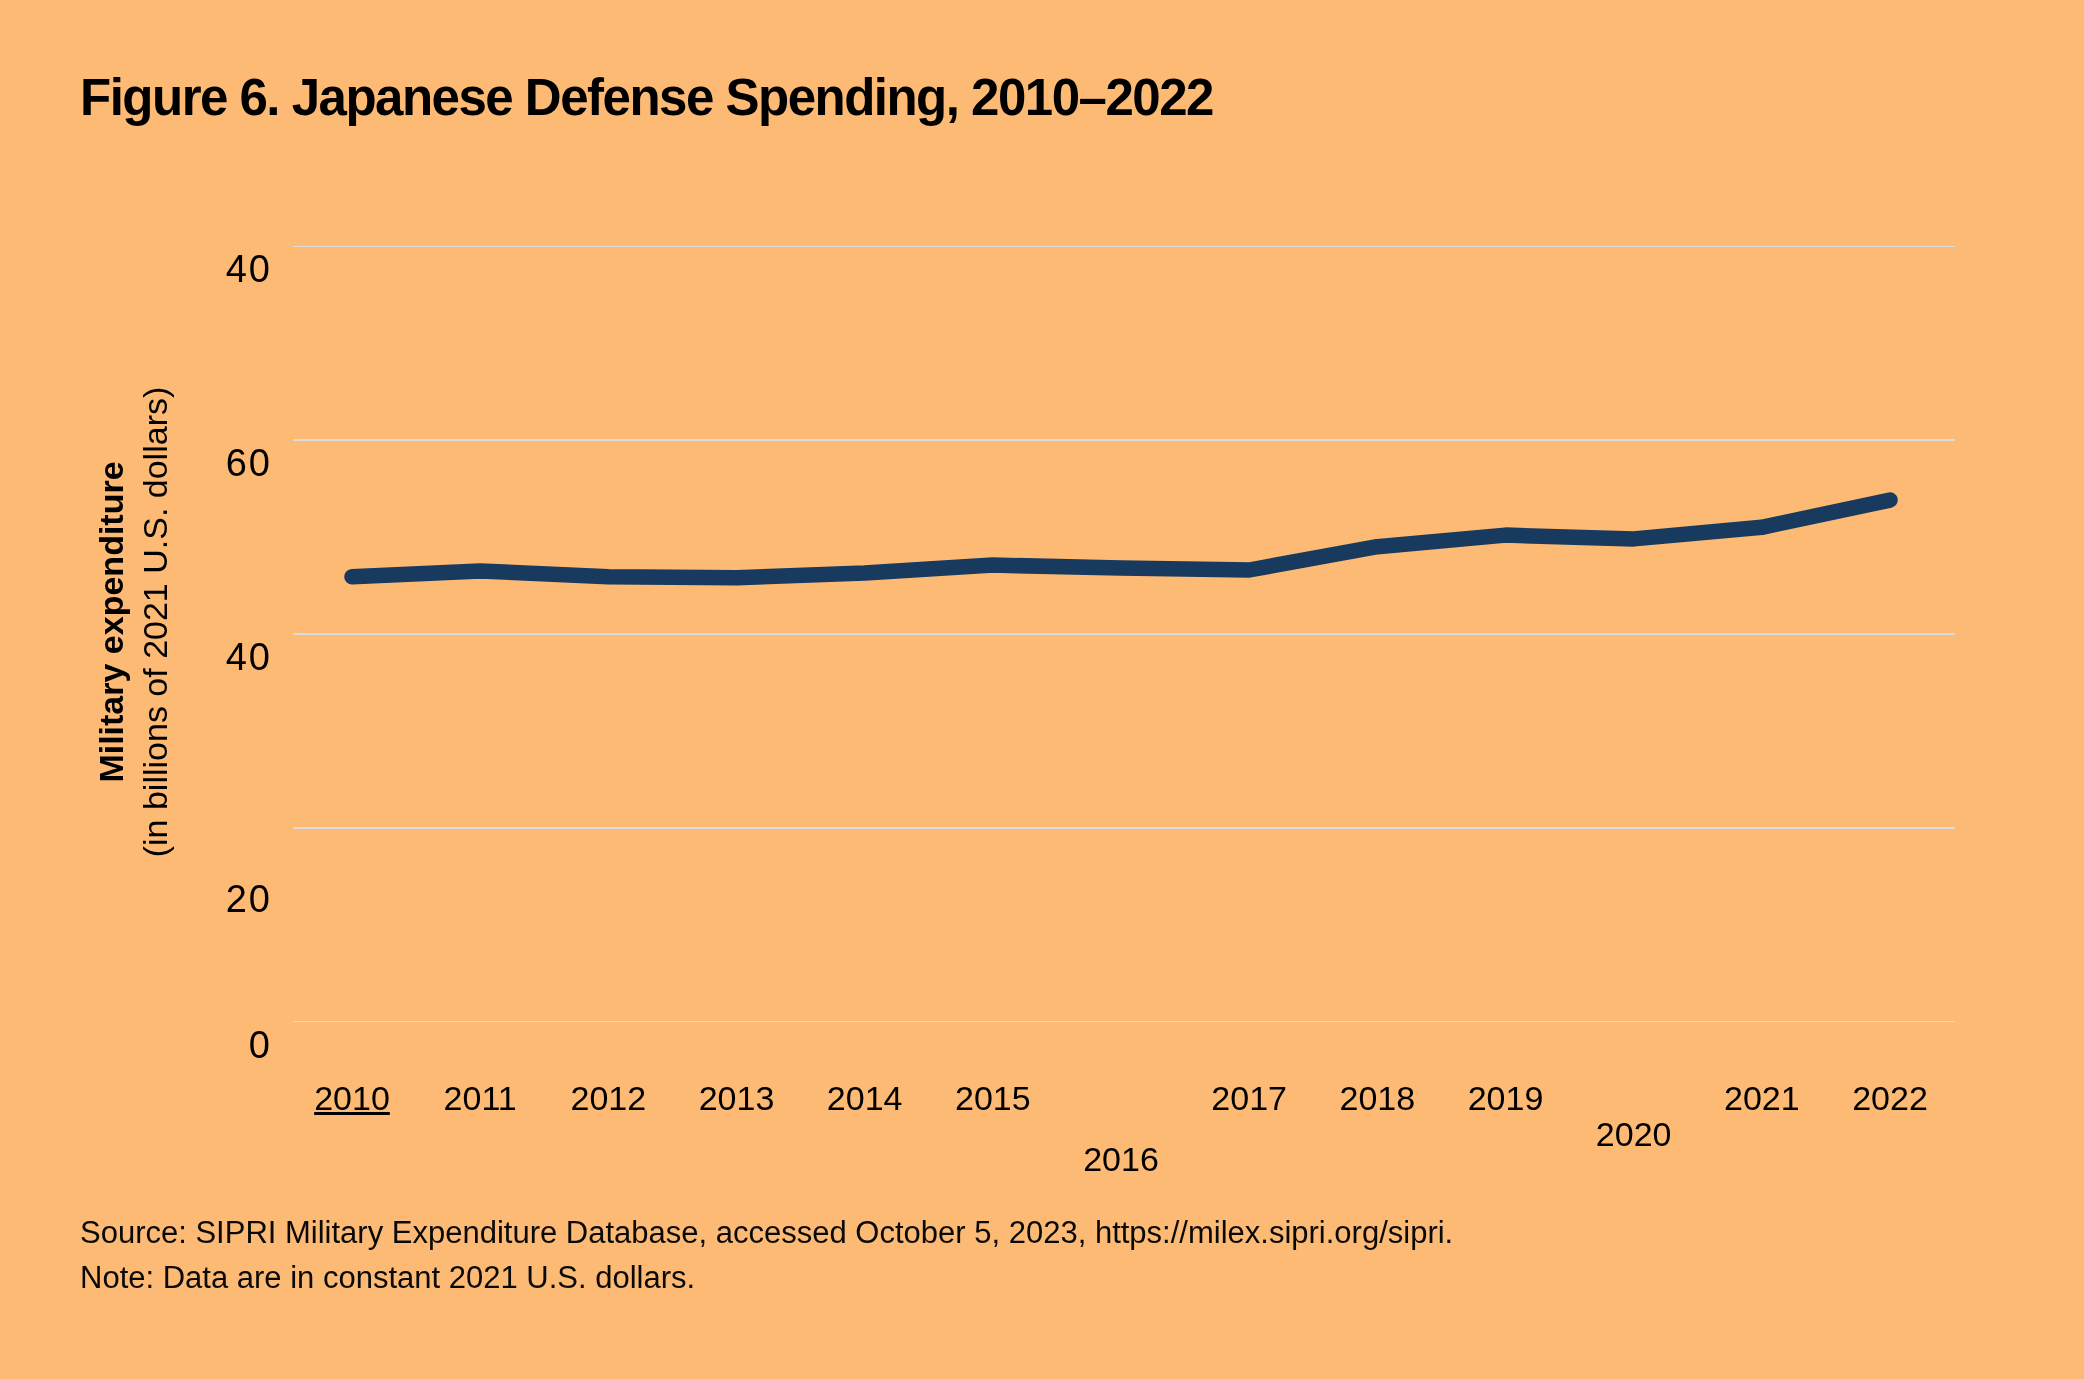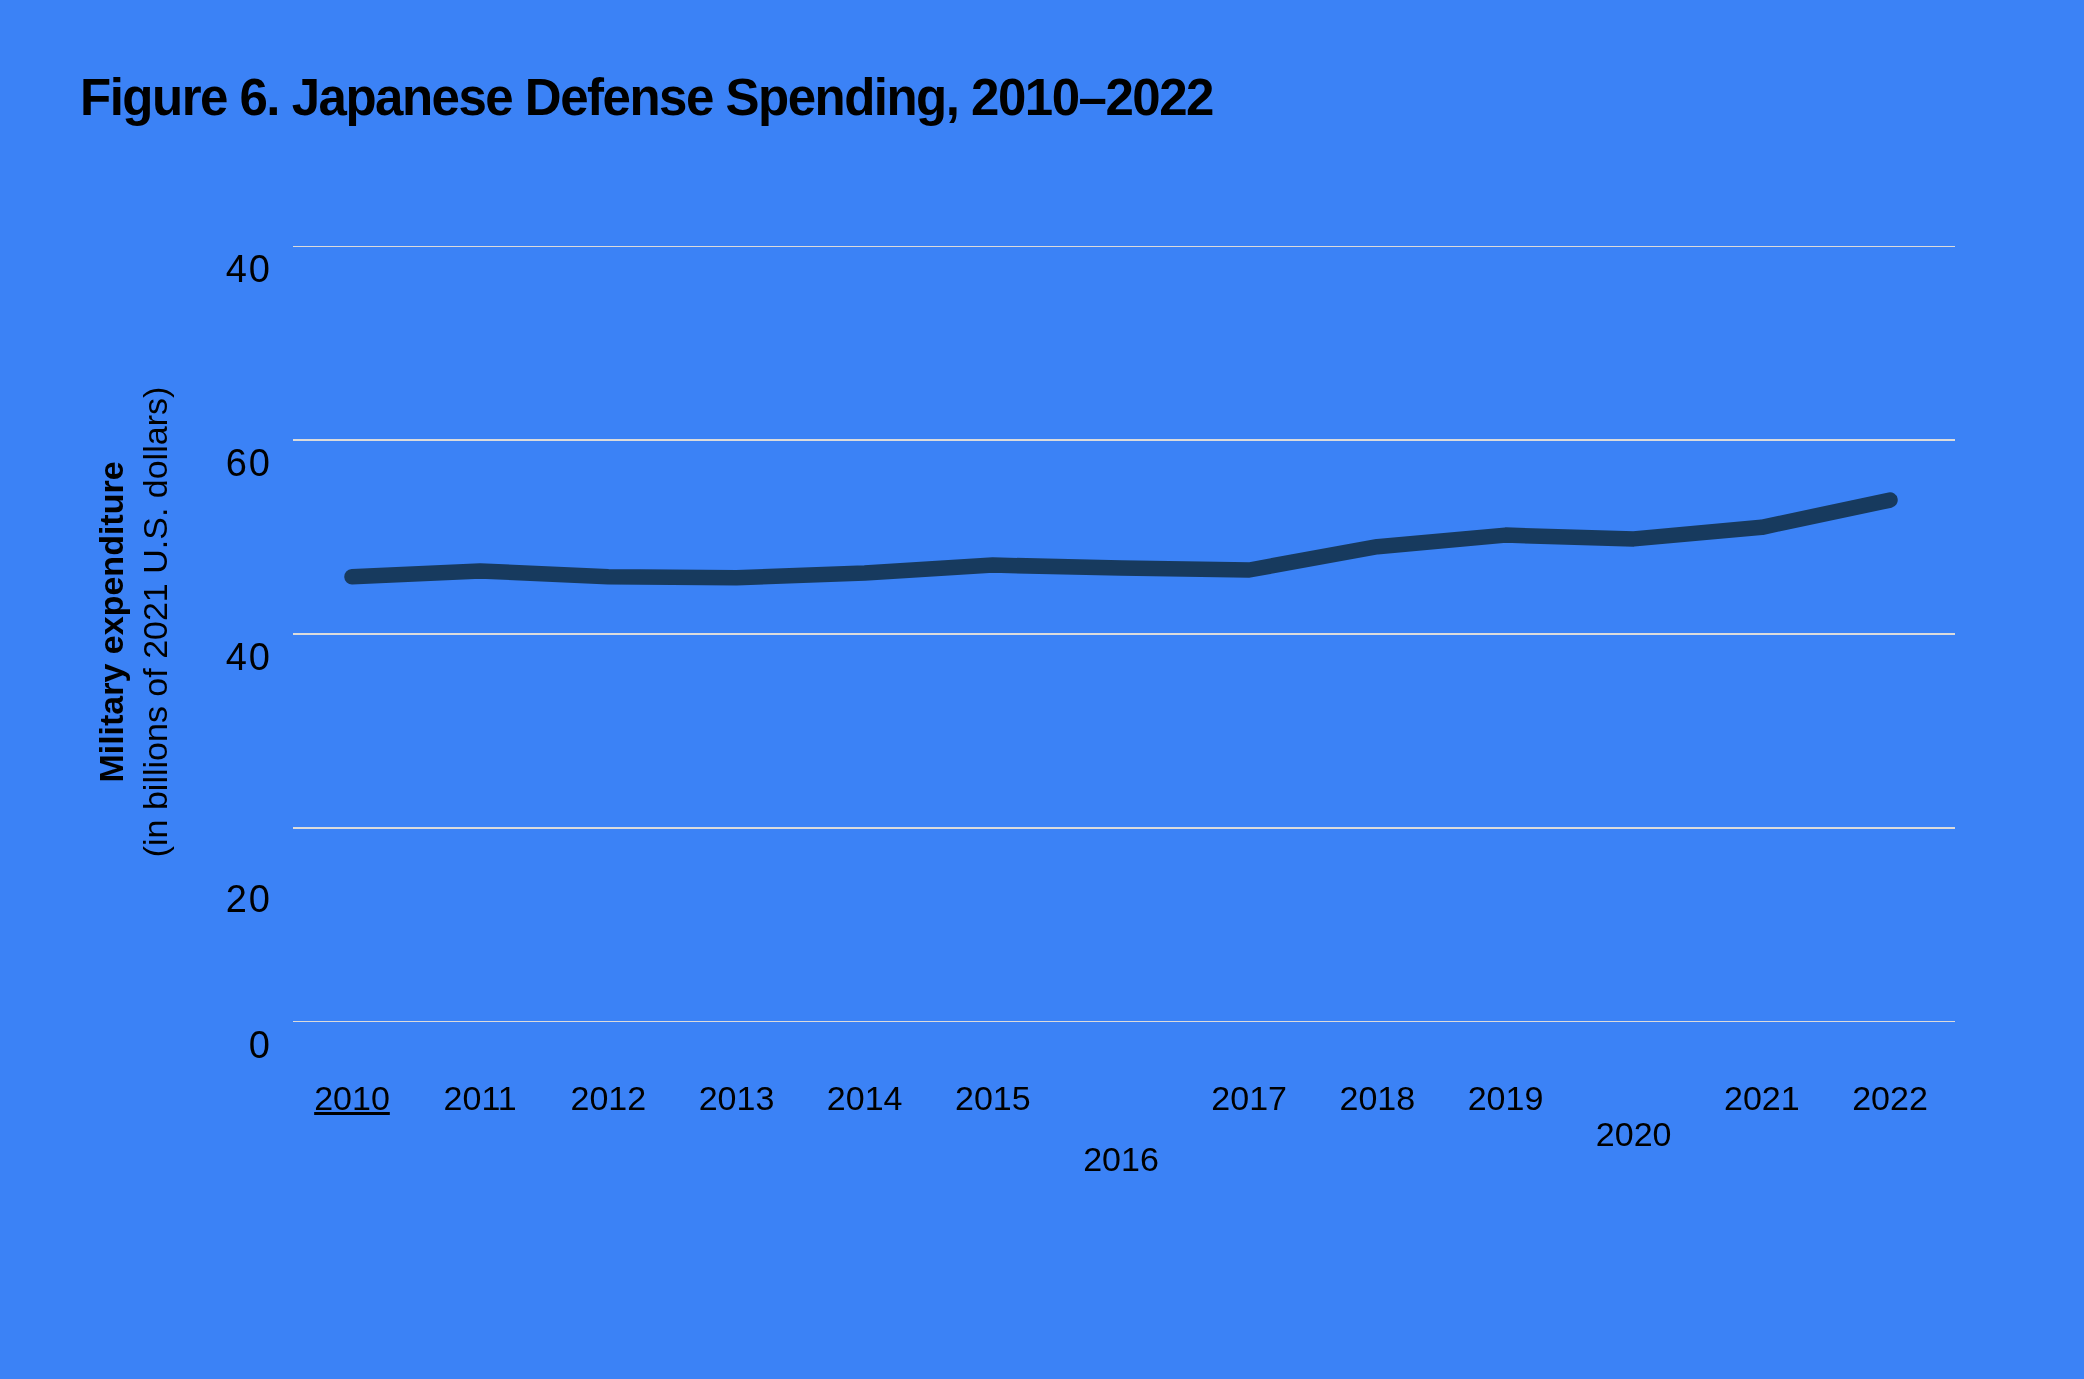--- a/index.html
+++ b/index.html
@@ -6,21 +6,21 @@
     margin: 0;
     padding: 0;
     background: #ffffff;
     font-family: "Liberation Sans", sans-serif;
     color: #000000;
   }
   .figure {
     position: relative;
     width: 2084px;
     height: 1379px;
-    background: #3b82f6;
+    background: #fdba74;
     overflow: hidden;
   }
   .title {
     position: absolute;
     left: 80px;
     top: 68px;
     margin: 0;
     font-size: 51px;
     line-height: 60px;
     font-weight: bold;
@@ -117,14 +117,18 @@
       <div class="x-tick-label" style="left: 912.833px; top: 1078px;">2015</div>
       <div class="x-tick-label" style="left: 1041px; top: 1139px;">2016</div>
       <div class="x-tick-label" style="left: 1169.17px; top: 1078px;">2017</div>
       <div class="x-tick-label" style="left: 1297.33px; top: 1078px;">2018</div>
       <div class="x-tick-label" style="left: 1425.5px; top: 1078px;">2019</div>
       <div class="x-tick-label" style="left: 1553.67px; top: 1078px; margin-top: 36px;">2020</div>
       <div class="x-tick-label" style="left: 1681.83px; top: 1078px;">2021</div>
       <div class="x-tick-label" style="left: 1810px; top: 1078px;">2022</div>
     </div>
 
+  <div class="caption">
+    <div>Source: SIPRI Military Expenditure Database, accessed October 5, 2023, https://milex.sipri.org/sipri.</div>
+    <div>Note: Data are in constant 2021 U.S. dollars.</div>
+  </div>
 
 </div>
 
 </body></html>

